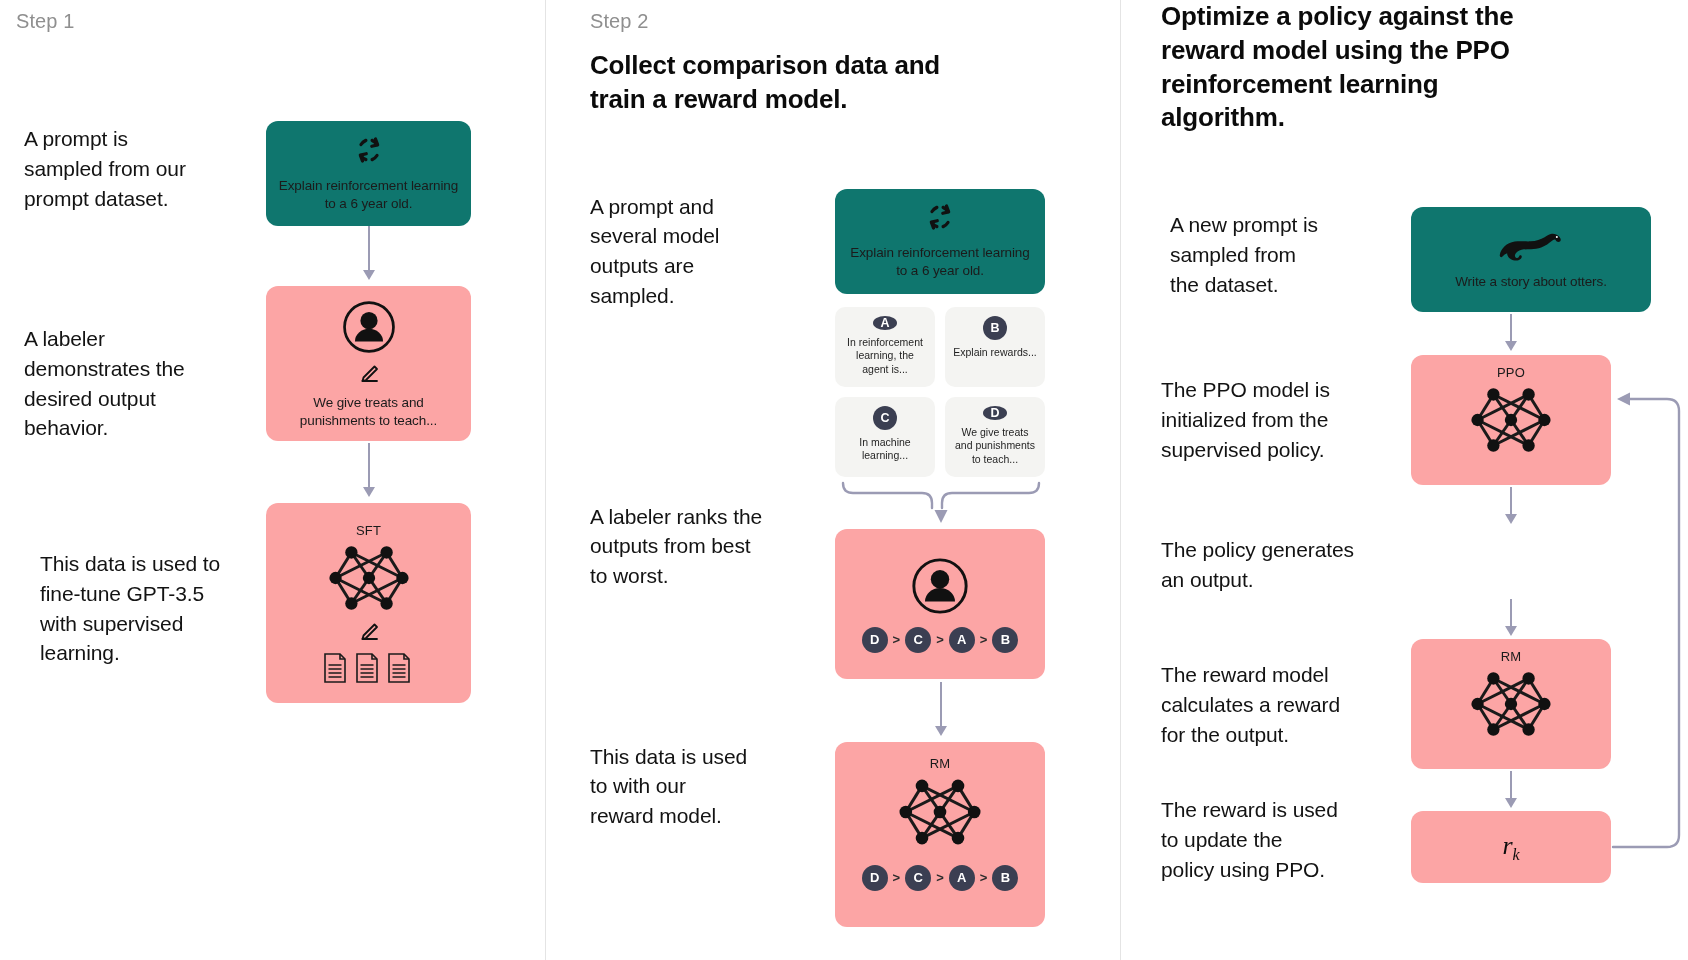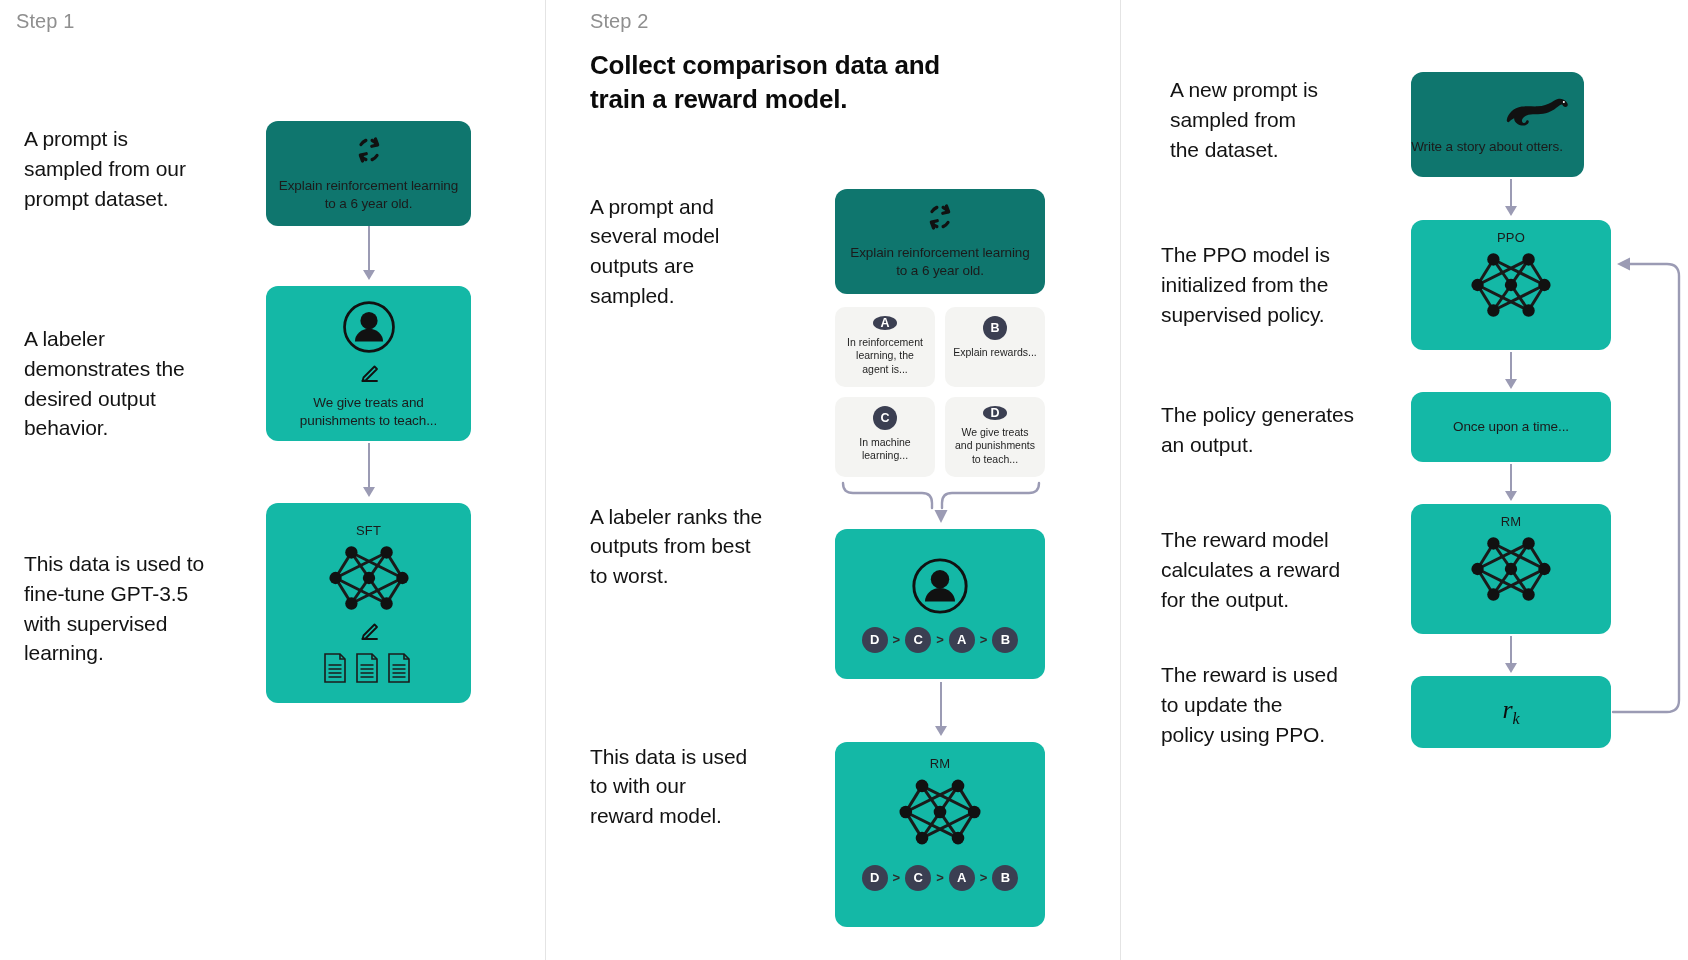--- a/index.html
+++ b/index.html
@@ -32,21 +32,21 @@
   .narr {
     position: absolute;
     font-size: 21px; line-height: 1.42; color: #131313;
     letter-spacing: -.1px;
   }
 
   
   .flow { position: absolute; }
 
   .card {
-    background: #14b8a6; border-radius: 12px;
+    background: #fca5a5; border-radius: 12px;
     display: flex; flex-direction: column; align-items: center;
     justify-content: center;
     text-align: center;
     padding: 10px 12px;
   }
   .card.green { background: #0f766e; }
   .card-text {
     font-size: 13.5px; line-height: 1.32; color: #1b1b1b;
     font-weight: 500; letter-spacing: -.1px;
   }
@@ -107,21 +107,21 @@
 
     <div class="body-grid">
 
       <div class="narr" style="left:8px; top:75px; width:225px; white-space:pre-line">A prompt is
 sampled from our
 prompt dataset.</div>
       <div class="narr" style="left:8px; top:275px; width:250px; white-space:pre-line">A labeler
 demonstrates the
 desired output
 behavior.</div>
-      <div class="narr" style="left:8px; top:500px; width:235px; white-space:pre-line">This data is used to
+      <div class="narr" style="left:24px; top:500px; width:235px; white-space:pre-line">This data is used to
 fine-tune GPT-3.5
 with supervised
 learning.</div>
 
       <div class="flow" style="left:250px; top:72px;">
 
         <div class="card green" style="width:205px; height:105px;">
           <span class="loop-icon">
             <svg width="30" height="30" viewBox="0 0 24 24" fill="none" stroke="#111" stroke-width="2.6" stroke-linecap="round">
               <path d="M5.6 7.6 A8.4 8.4 0 0 1 9.5 4.3"></path>
@@ -343,40 +343,43 @@
             <span class="gt">&gt;</span>
             <div class="badge">B</div>
           </div>
         </div>
 
       </div>
     </div>
   </div>
 
   <div class="step-col col3">
+    <div class="step-title" style="width:400px">
+      <span>Optimize a policy against the reward model using the PPO reinforcement learning algorithm.</span>
+    </div>
 
     <div class="body-grid">
       <div class="narr" style="left:9px; top:75px; width:215px; white-space:pre-line">A new prompt is
 sampled from
 the dataset.</div>
       <div class="narr" style="left:0px; top:240px; width:235px; white-space:pre-line">The PPO model is
 initialized from the
 supervised policy.</div>
       <div class="narr" style="left:0px; top:400px; width:250px; white-space:pre-line">The policy generates
 an output.</div>
       <div class="narr" style="left:0px; top:525px; width:235px; white-space:pre-line">The reward model
 calculates a reward
 for the output.</div>
       <div class="narr" style="left:0px; top:660px; width:235px; white-space:pre-line">The reward is used
 to update the
 policy using PPO.</div>
 
       <div class="flow" style="left:250px; top:72px;">
 
-        <div class="card green" style="width:173px; height:105px;align-items:flex-end;">
+        <div class="card green" style="width:240px; height:105px;">
           <span class="otter-icon">
             <svg width="68" height="34" viewBox="0 0 100 50">
               <path fill="#111" d="M4 40 C6 30 14 22 26 20 C34 18.6 41 20 49 19.6 C58 19 64 17 70 13.5
                 C74 11.2 77 9 80.5 8.6 C84.5 8.1 88.5 9.6 91 12 C93.6 14.6 94.6 17.6 93 19.4
                 C91.6 21 89 20.7 87.6 19.6 C86.4 18.7 86.6 17.2 85.2 16.8 C83.9 16.5 82.6 17.5 81 18.8
                 C76.5 22.5 71.5 26.2 65 28.6 C60.2 30.4 55 31 50 31.2 C45 31.4 40 31 36 32
                 C31.5 33.1 28.4 35.6 27 38.4 C25.9 40.6 26.2 42.6 27.8 43.6 C29.5 44.7 31 44 31.8 43
                 C32.6 42 32.4 40.7 33.6 40.1 C34.9 39.5 36.2 40.4 36.4 41.8 C36.7 44 34.7 46.4 31.6 47.3
                 C28 48.3 23.4 47.6 20 45.5 C16.6 43.4 14.8 40.2 14.9 37.2 C13 38 10.4 39.4 8.4 41.6
                 C6.6 43.6 4.6 43.4 4 40 Z"></path>
@@ -420,23 +423,20 @@
               </g>
             </svg>
           </span>
         </div>
 
         <div class="arrow" style="left:93px; top:280px;">
           <div class="shaft" style="height:28px"></div>
             <div class="head"></div>
         </div>
 
-        <div class="card" style="width:200px; height:70px; position:absolute; top:320px;">
-          <div class="card-text">Once upon a time...</div>
-        </div>
 
         <div class="arrow" style="left:93px; top:392px;">
           <div class="shaft" style="height:28px"></div>
             <div class="head"></div>
         </div>
 
         <div class="card" style="width:200px; height:130px; position:absolute; top:432px; justify-content:flex-start; padding-top:10px">
           <div class="card-cap">RM</div>
           <span class="nn-icon">
             <svg width="88" height="76" viewBox="0 0 100 86">

